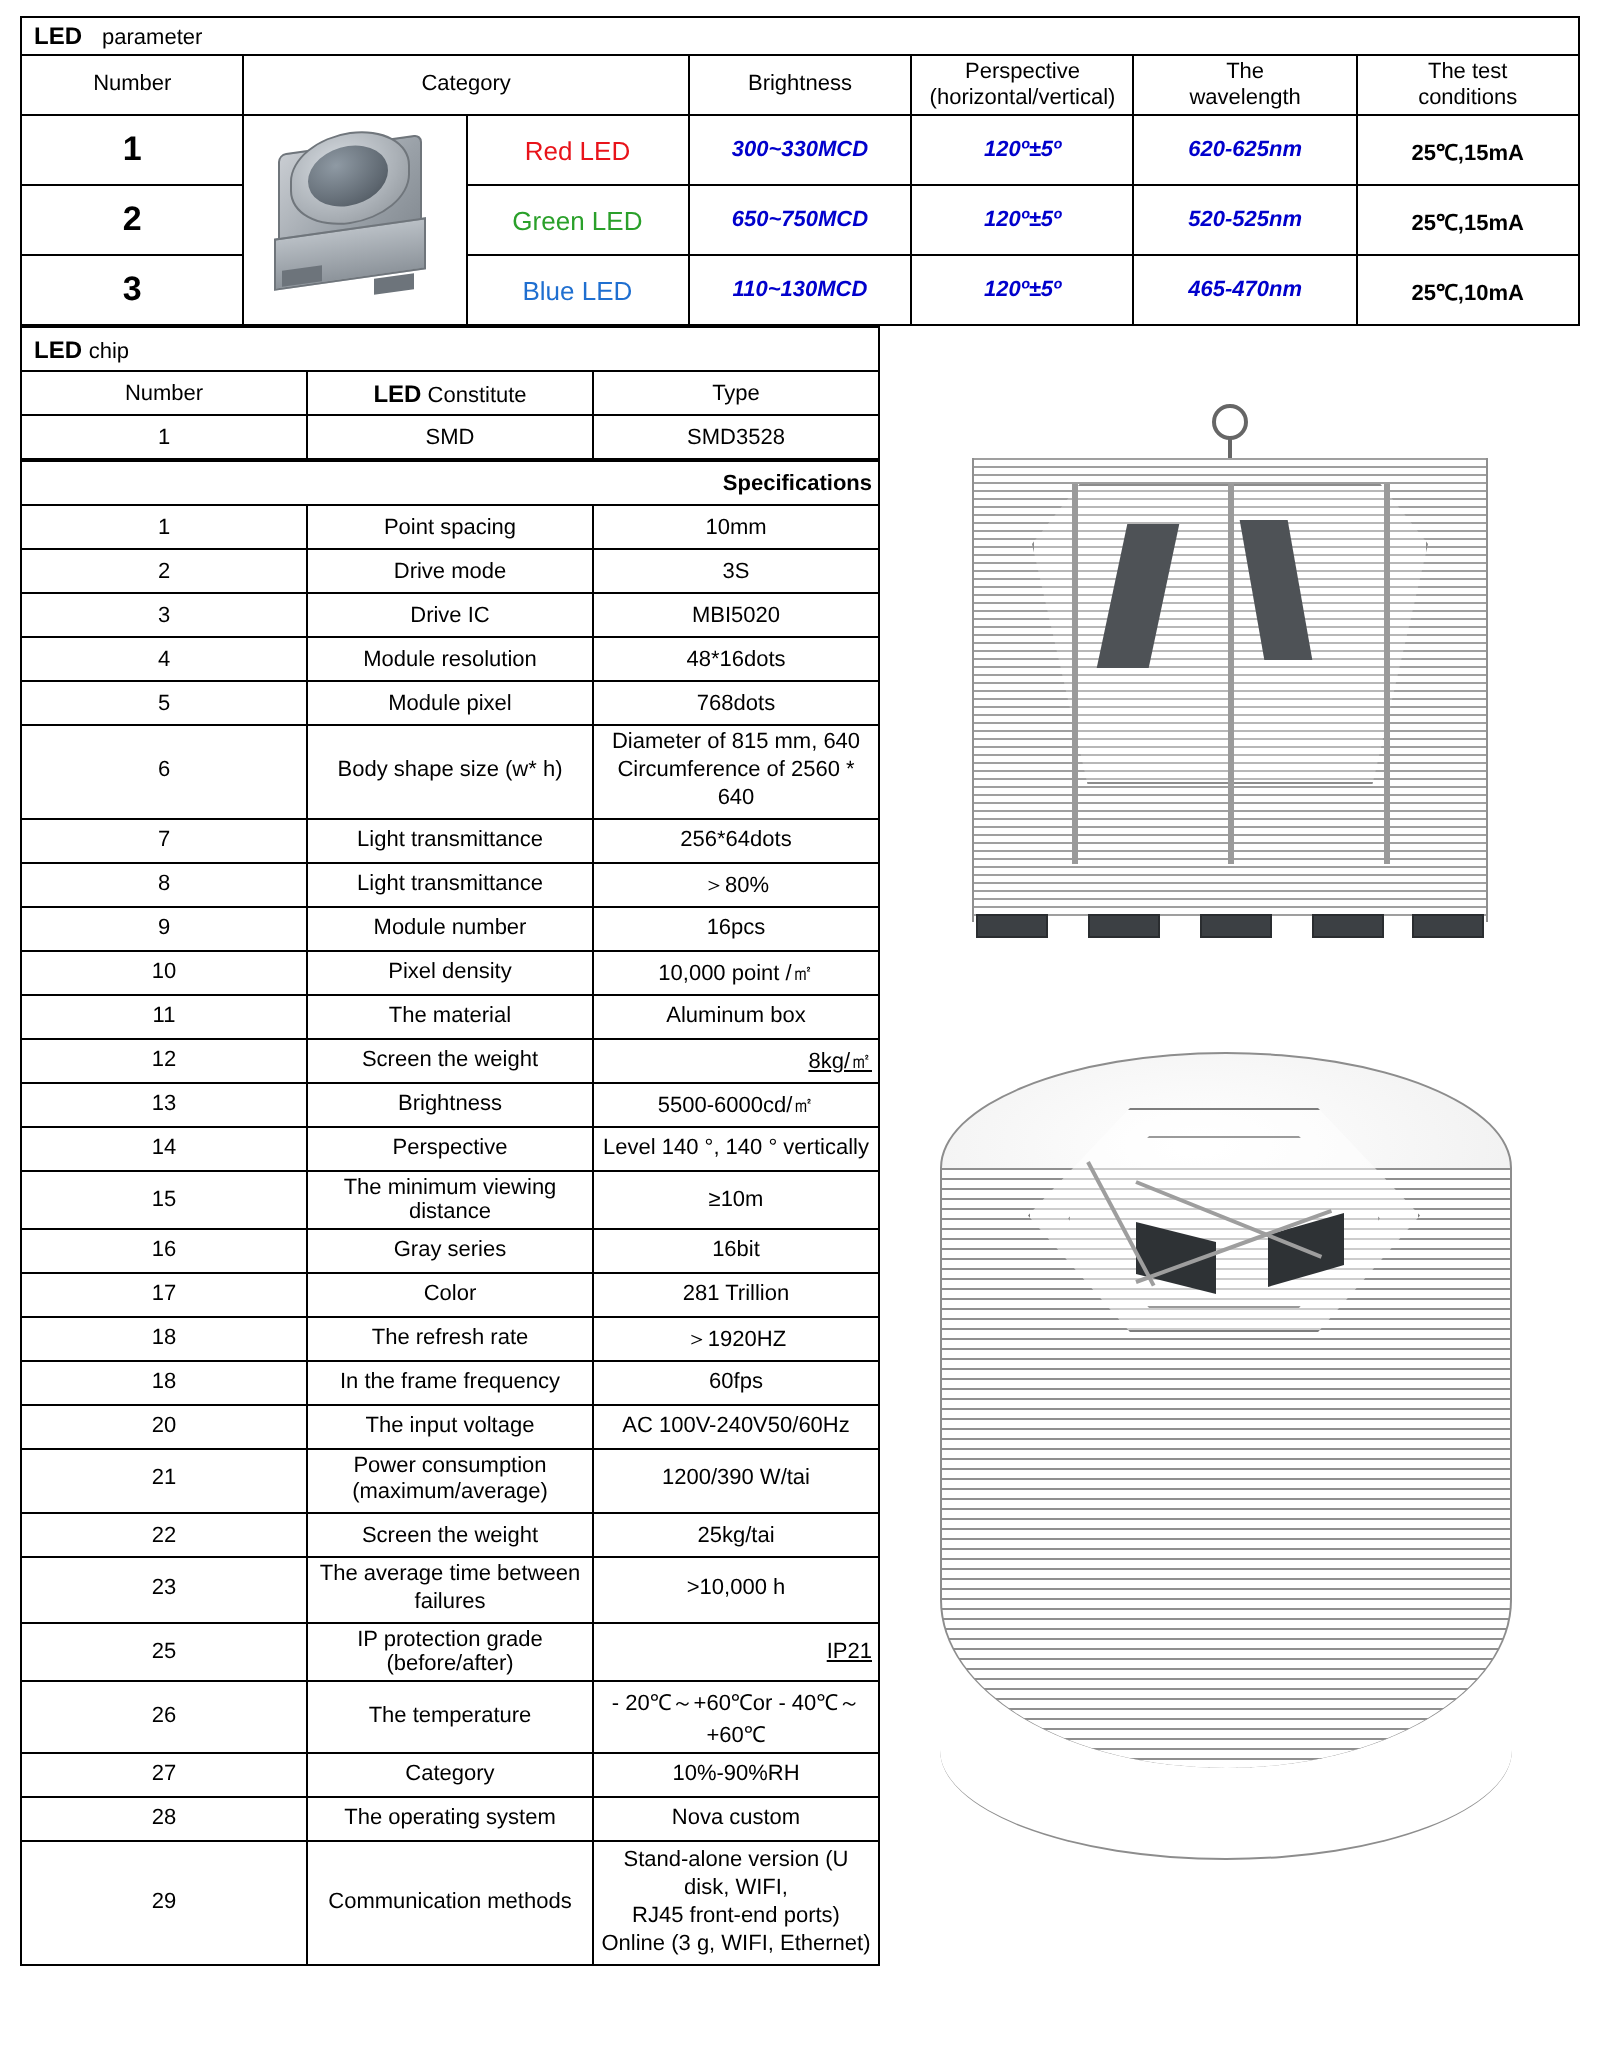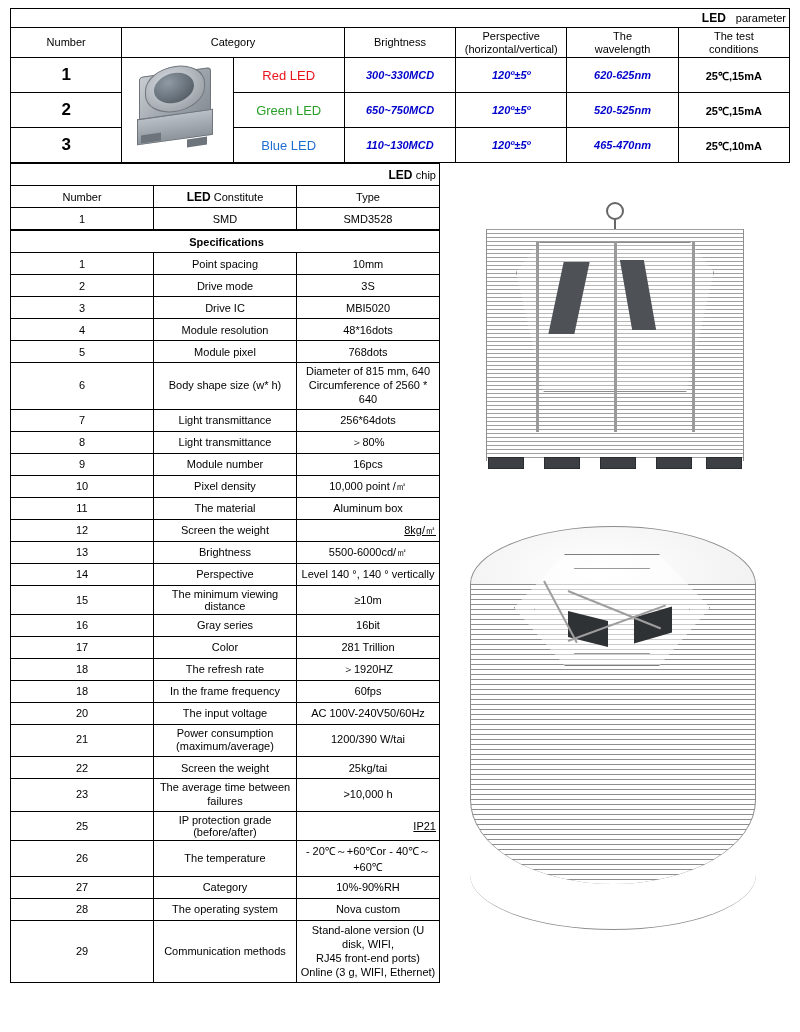--- a/index.html
+++ b/index.html
@@ -26,21 +26,21 @@
     width: 100%;
   }
   td, th {
     border: 1px solid #000;
     padding: 2px 3px;
     text-align: center;
     vertical-align: middle;
     font-weight: normal;
   }
   .section-title-row td {
-    text-align: right;
+    text-align: left;
     padding-left: 6px;
     font-size: 12px;
   }
   .title-main { font-weight: bold; font-size: 12px; }
   .title-sub { font-size: 11px; }
 
   
   #led-param-table { table-layout: fixed; }
   #led-param-table .hdr td { font-size: 11px; height: 30px; line-height: 1.15; }
   #led-param-table .num {
@@ -108,21 +108,21 @@
   .left-col { width: 430px; }
   #led-chip-table, #spec-table { table-layout: fixed; }
   #led-chip-table td, #spec-table td { height: 22px; }
   .col-no   { width: 55px; }
   .col-item { width: 190px; }
   .col-val  { width: 185px; }
   .spec-tall td { height: 36px; line-height: 1.25; }
   .spec-xtall td { height: 52px; line-height: 1.3; }
   .underline { text-decoration: underline; text-align: right; }
   .specs-head td {
-    text-align: center; font-weight: bold; font-size: 11px;
+    text-align: right; font-weight: bold; font-size: 11px;
     padding-left: 6px; height: 22px;
   }
 
   
   .right-col {
     position: absolute;
     left: 440px; top: 192px;
     width: 350px; height: 830px;
   }
   .img-box { position: relative; width: 350px; }

